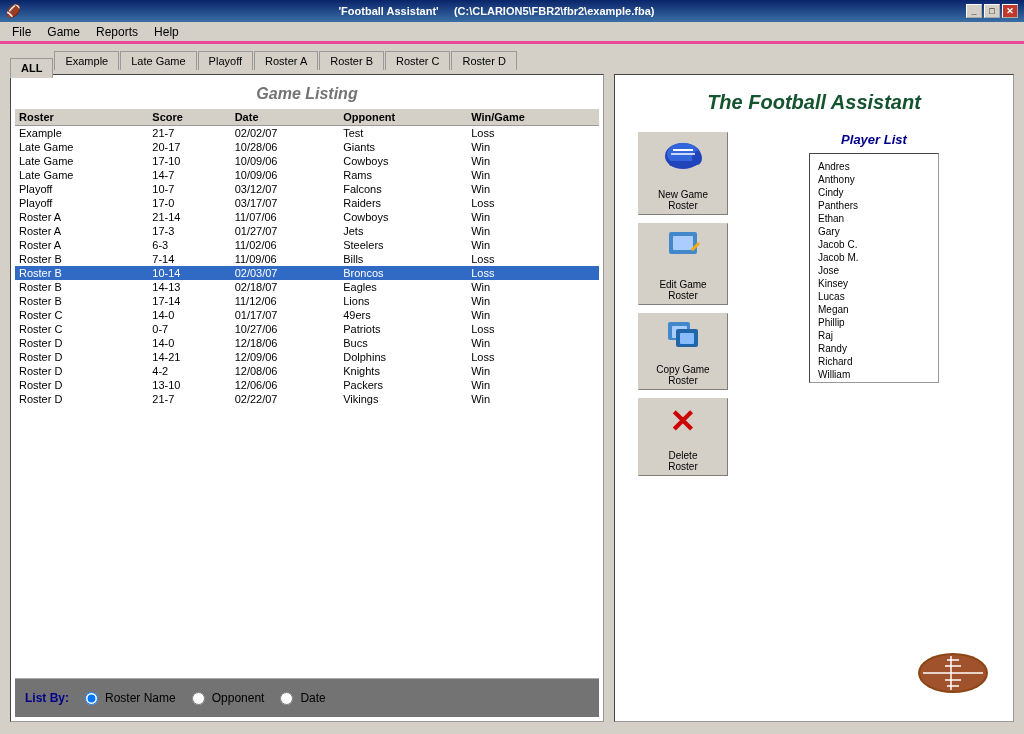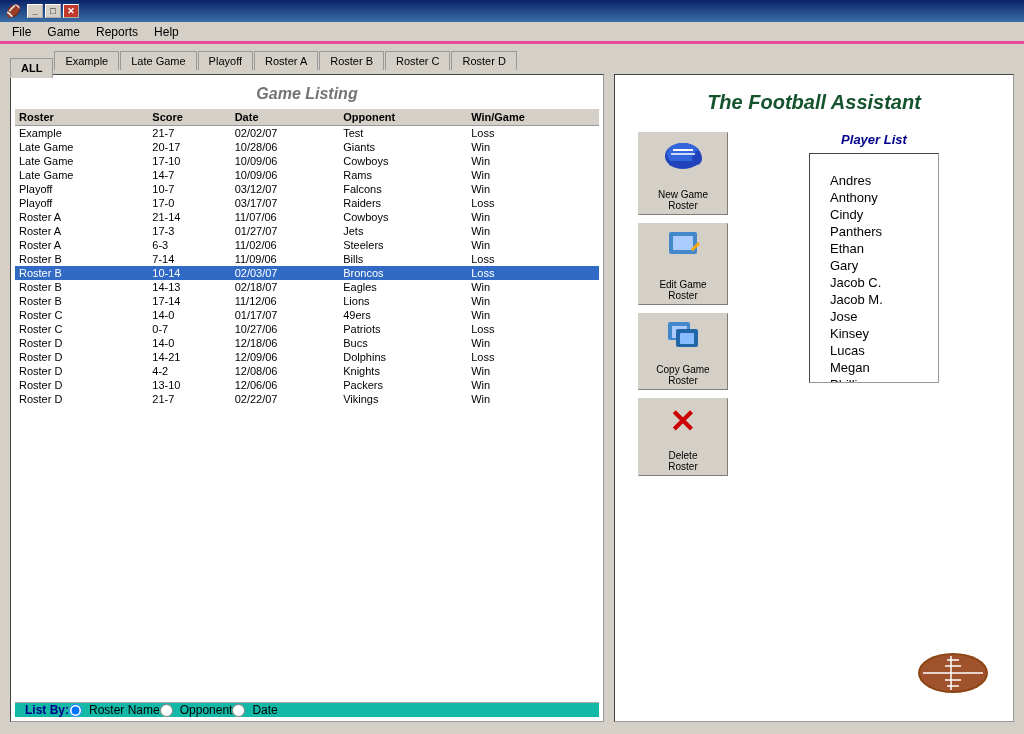--- a/index.html
+++ b/index.html
@@ -130,26 +130,27 @@
     #game-table tbody tr:nth-child(even) { background: #fff; }
     #game-table tbody tr.selected {
       background: #316ac5;
       color: white;
     }
     #game-table tbody tr.selected td { color: white; }
     
     #listby {
       display: flex;
       align-items: center;
-      padding: 0 10px;
-      background: #14b8a6;
+      padding: 12px 10px;
+      background: #737373;
       border-top: 1px solid #aaa;
       font-size: 12px;
       font-weight: bold;
       color: #00008B;
+      gap: 16px;
     }
     .radio-group {
       display: flex; align-items: center; gap: 4px;
       font-weight: normal;
       color: #000;
     }
     .radio-group input { margin-right: 3px; }
     
     #right-panel {
       width: 400px;
@@ -211,42 +212,47 @@
       color: #00008B;
       font-style: italic;
       margin-bottom: 6px;
     }
     #player-listbox {
       width: 130px;
       height: 230px;
       border: 1px inset #999;
       background: white;
       overflow-y: auto;
-      font-size: 13px;
-      padding: 18px;
+      font-size: 10px;
+      padding: 6px;
     }
     #player-listbox div { padding: 1px 2px; cursor: default; }
     
     #football {
       position: absolute;
       bottom: 20px;
       right: 20px;
       width: 80px;
       height: 55px;
     }
     #table-scroll {
       flex: 1;
       overflow-y: auto;
     }
   </style>
 </head>
 <body>
 
 <div id="titlebar">
   <span class="title-icon">🏈</span>
+  <span class="title-text">
+    <span>'Football Assistant'</span>
+    &nbsp;&nbsp;&nbsp;
+    <span>(C:\CLARION5\FBR2\fbr2\example.fba)</span>
+  </span>
   <div class="win-btns">
     <div class="win-btn">_</div>
     <div class="win-btn">□</div>
     <div class="win-btn" style="background:#c0392b;color:white;">✕</div>
   </div>
 </div>
 
 <div id="menubar">
   <span class="menu-item">File</span>
   <span class="menu-item">Game</span>

